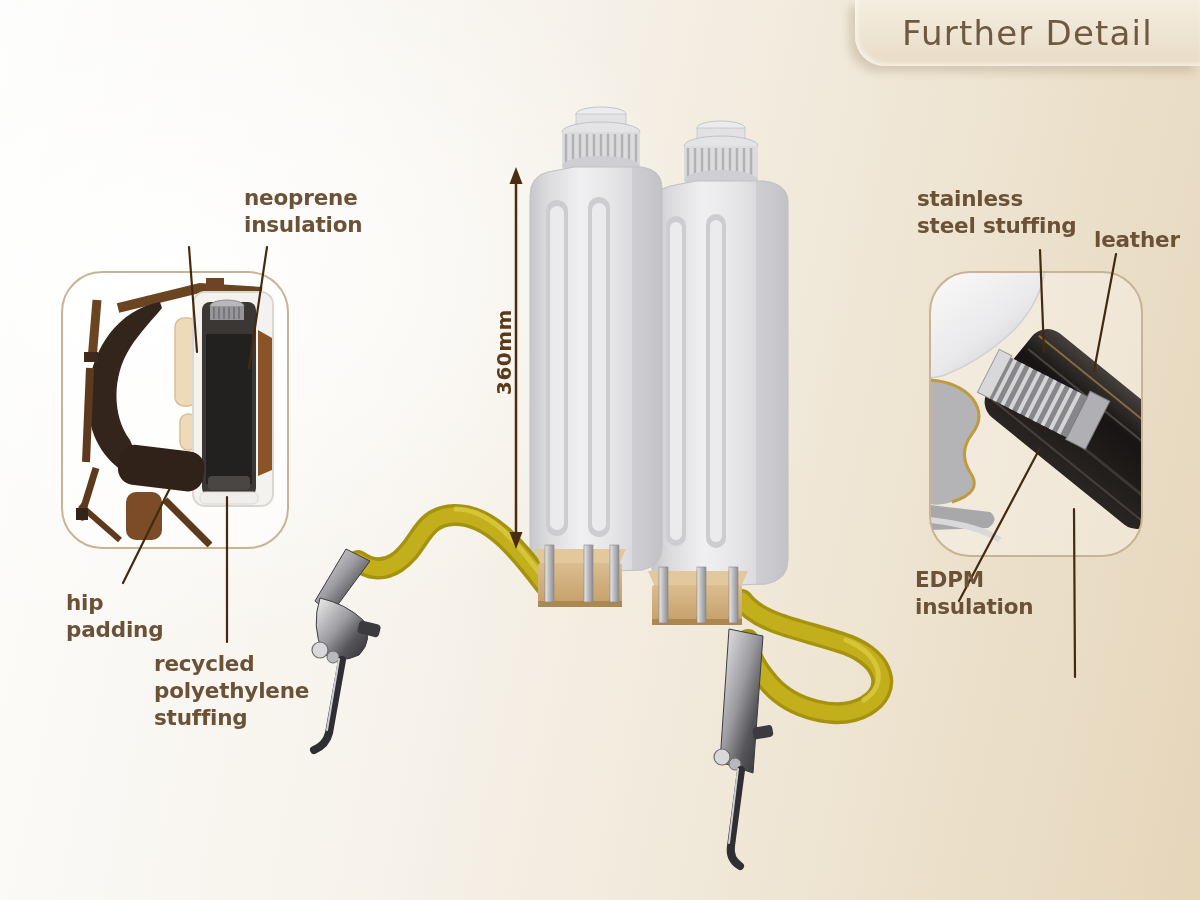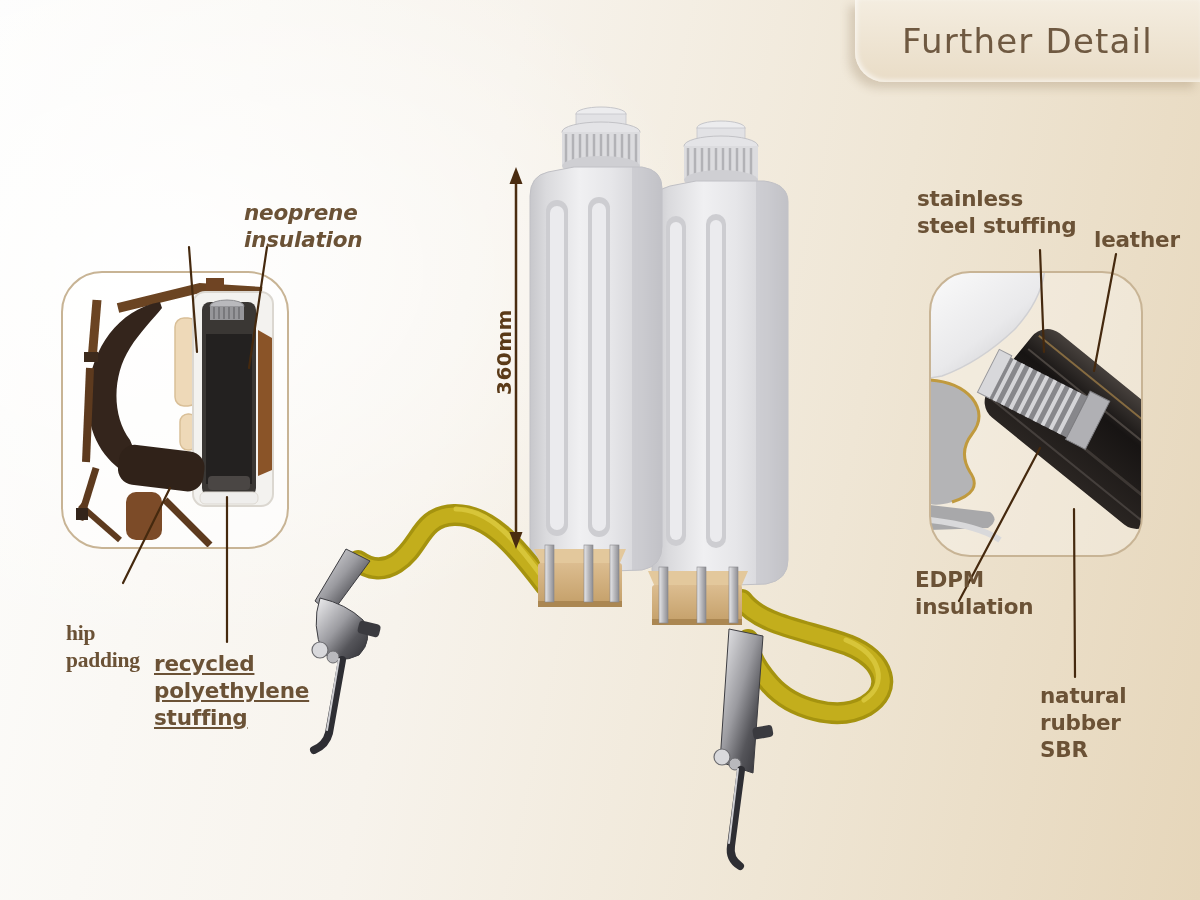--- a/index.html
+++ b/index.html
@@ -5,21 +5,21 @@
   html,body{margin:0;padding:0;}
   .stage{
     position:relative;width:1200px;height:900px;overflow:hidden;
     background:
       radial-gradient(75% 70% at 14% 30%, rgba(255,255,255,0.95), rgba(255,255,255,0) 60%),
       linear-gradient(102deg,#fdfdfc 0%,#f7f3ec 38%,#efe6d5 68%,#e6d6ba 100%);
     font-family:"DejaVu Sans","Liberation Sans",sans-serif;
   }
   .art{position:absolute;left:0;top:0;width:1200px;height:900px;}
   .title-box{
-    position:absolute;right:0;top:0;width:345px;height:82px;
+    position:absolute;right:0;top:0;width:345px;height:66px;
     background:linear-gradient(180deg,#f4ede0,#e9dcc6);
     border-bottom-left-radius:30px;
     box-shadow:-6px 6px 10px rgba(120,90,55,0.22), inset 2px -2px 5px rgba(255,255,255,0.65);
     display:flex;align-items:center;justify-content:center;
   }
   .title-box span{
     font-size:34px;font-weight:400;color:#6f5941;letter-spacing:1.2px;
   }
   .label{
     position:absolute;
@@ -243,30 +243,27 @@
       <line x1="516" y1="180" x2="516" y2="536" stroke="#4a2c10" stroke-width="2.5"></line>
       <polygon points="516,167 509.5,184 522.5,184" fill="#4a2c10"></polygon>
       <polygon points="516,549 509.5,532 522.5,532" fill="#4a2c10"></polygon>
     </g>
   </svg>
 
   <div class="title-box">
     <span>Further Detail</span>
   </div>
 
-  <div class="label" style="left:244px;top:199px;font-style:italic;">neoprene
+  <div class="label" style="left:244px;top:184px;">neoprene
 insulation</div>
-  <div class="label" style="left:66px;top:620px;font-family:Liberation Serif, serif;">hip
+  <div class="label" style="left:66px;top:589px;">hip
 padding</div>
-  <div class="label" style="left:154px;top:650px;text-decoration:underline;">recycled
+  <div class="label" style="left:154px;top:650px;">recycled
 polyethylene
 stuffing</div>
   <div class="label" style="left:917px;top:185px;">stainless
 steel stuffing</div>
   <div class="label" style="left:1094px;top:226px;">leather</div>
   <div class="label" style="left:915px;top:566px;">EDPM
 insulation</div>
-  <div class="label" style="left:1040px;top:682px;">natural
-rubber
-SBR</div>
 
   <div class="dim-label">360mm</div>
 </div>
 
 </body></html>

